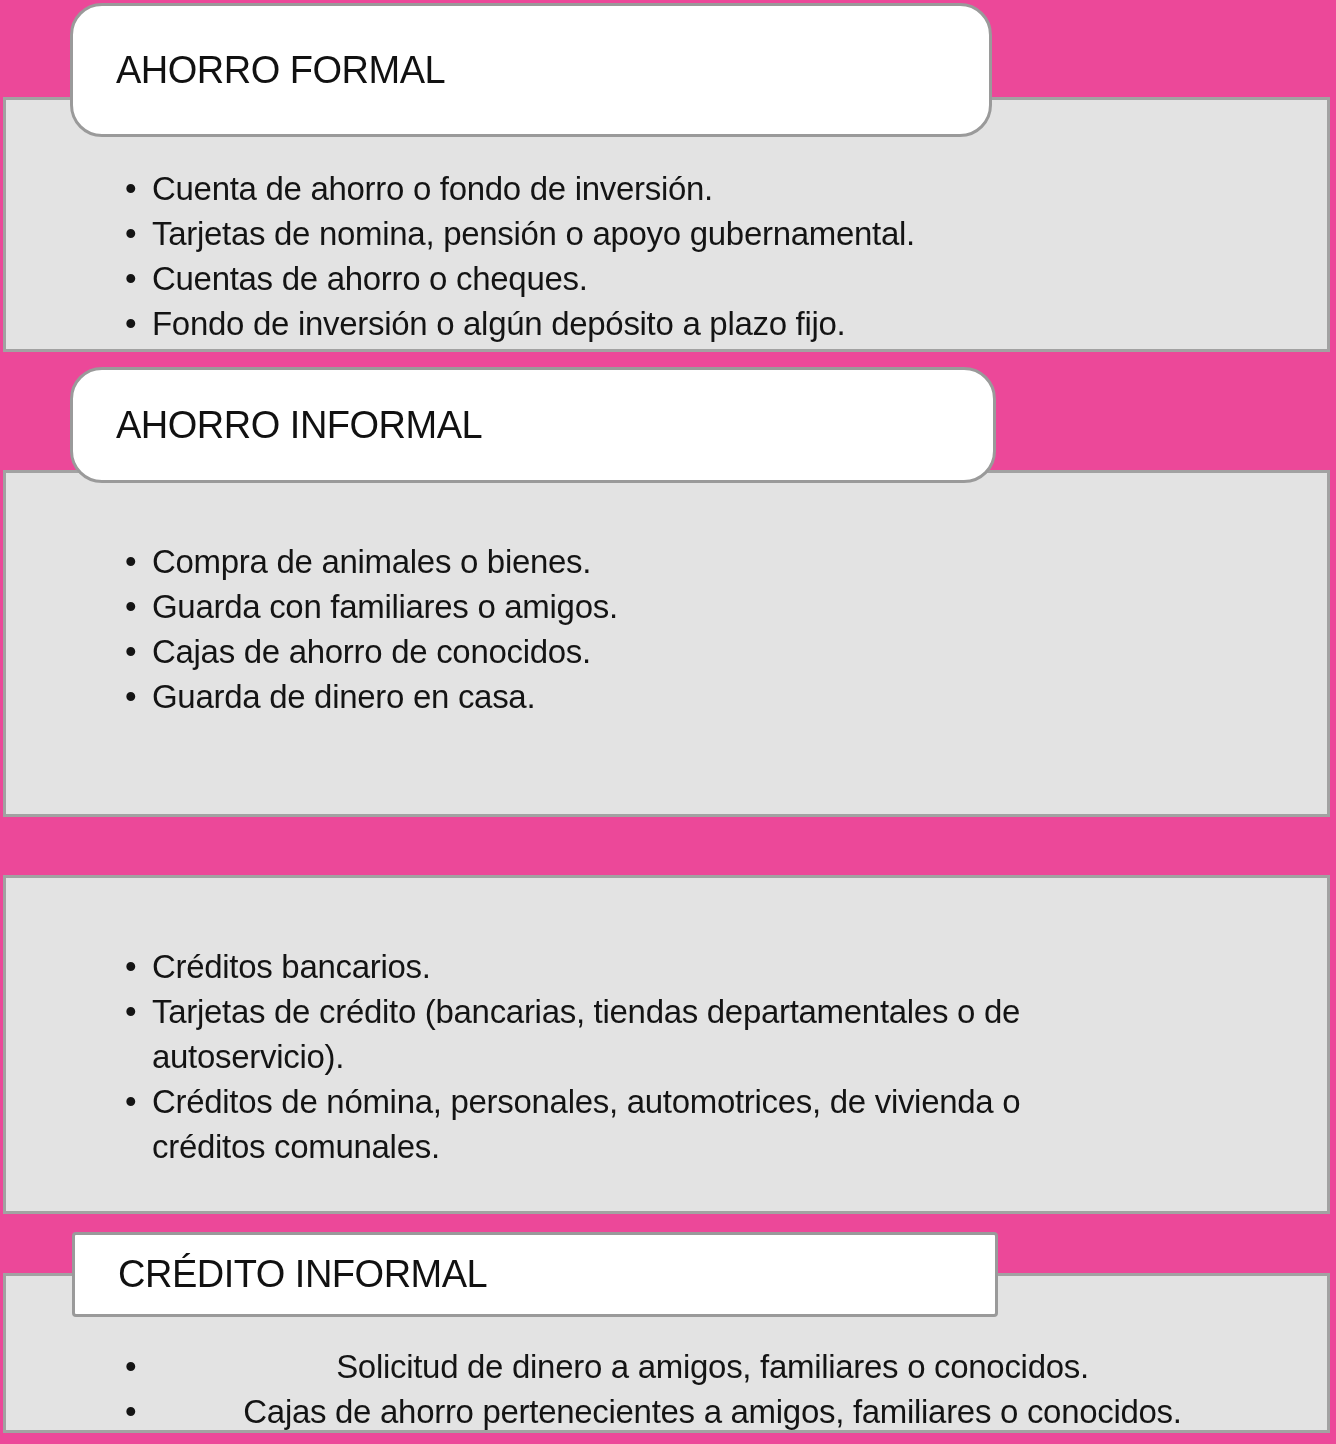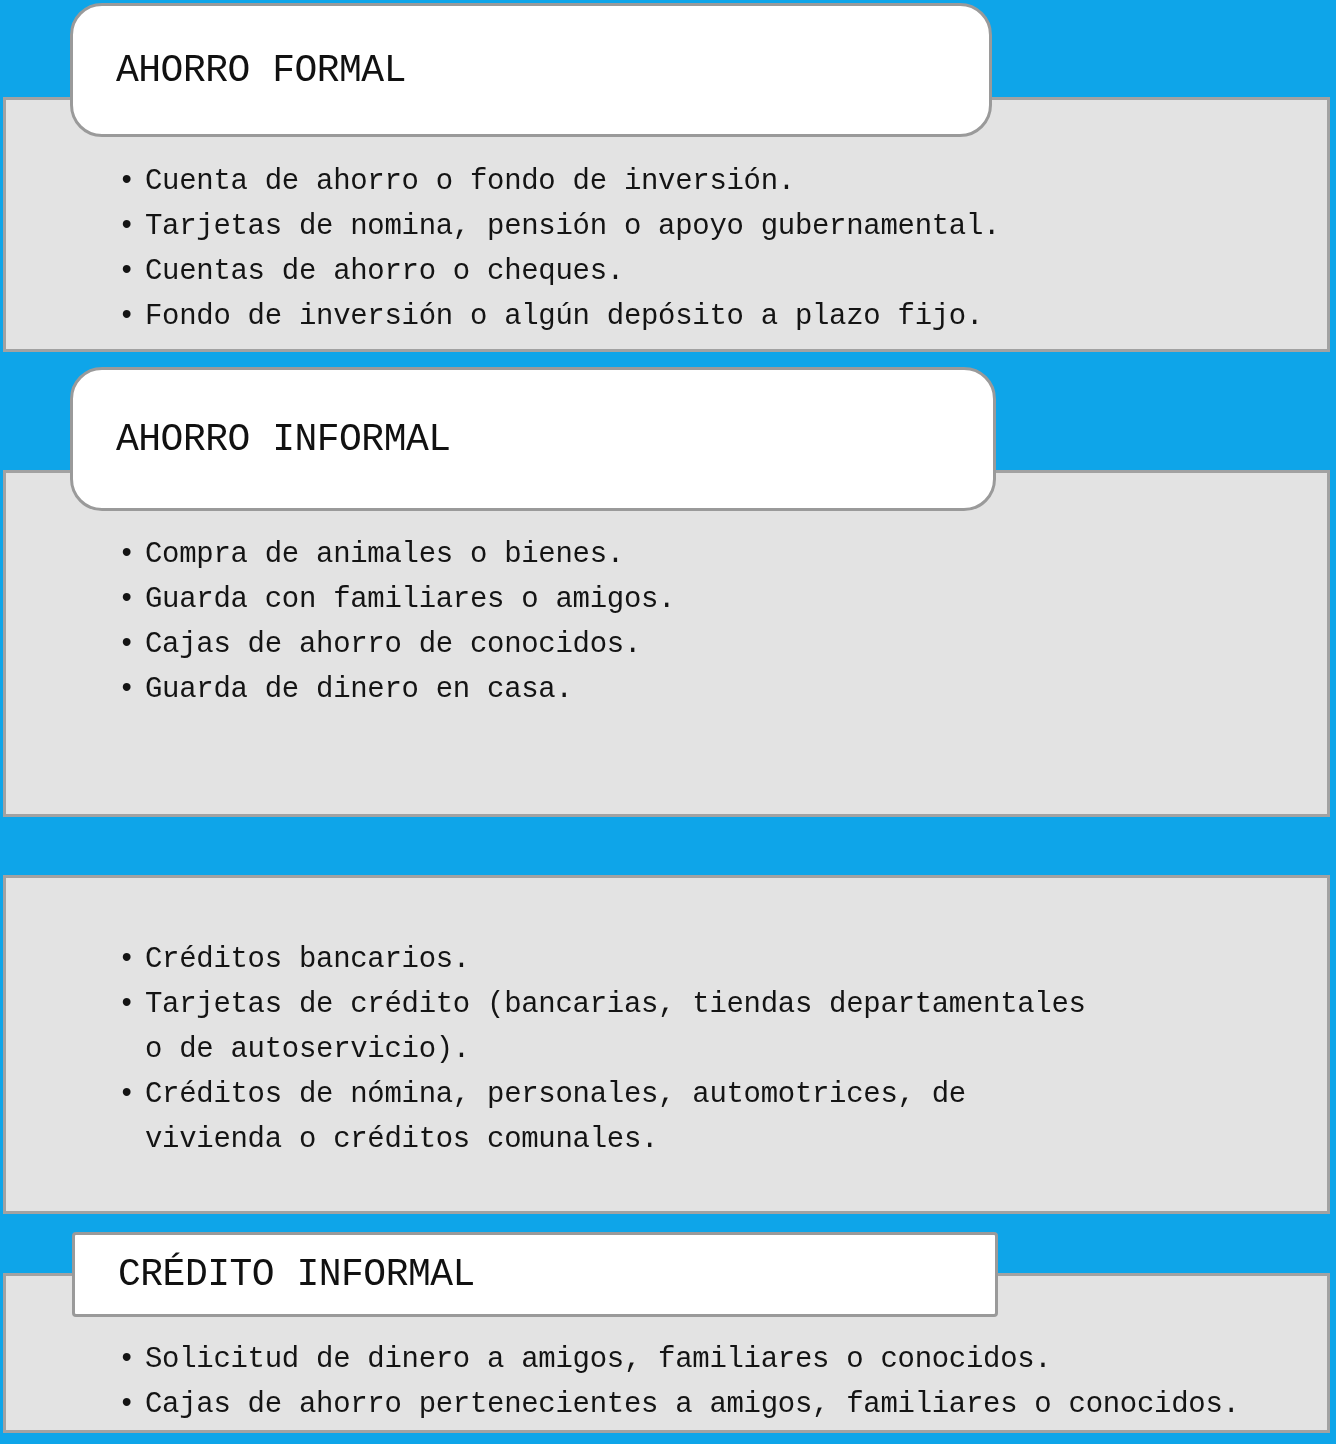--- a/index.html
+++ b/index.html
@@ -4,22 +4,22 @@
 <style>
   html, body {
     margin: 0;
     padding: 0;
     background: #ffffff;
   }
   .canvas {
     position: relative;
     width: 1336px;
     height: 1444px;
-    background: #0ea5e9;
-    font-family: Liberation Mono, monospace;
+    background: #ec4899;
+    font-family: Liberation Sans, sans-serif;
     color: #141414;
     overflow: hidden;
   }
   .gray-box {
     position: absolute;
     left: 3px;
     width: 1327px;
     background: #e3e3e3;
     border: 3px solid #a2a2a2;
     box-sizing: border-box;
@@ -36,48 +36,48 @@
     align-items: center;
     padding-left: 43px;
   }
   .label-text {
     font-size: 38px;
     letter-spacing: -0.5px;
     color: #111111;
     white-space: nowrap;
   }
   ul.bullets {
-    margin: 5px;
+    margin: 12px;
     list-style: none;
     padding: 54px 60px 0 107px;
-    font-size: 29px;
+    font-size: 33px;
     line-height: 45px;
     letter-spacing: -0.3px;
   }
   ul.bullets li {
     position: relative;
     padding-left: 27px;
   }
   ul.bullets li::before {
     content: "\2022";
     position: absolute;
     left: 0;
     top: 0;
   }
   
   .s1-label { left: 70px; top: 3px;    width: 922px; height: 134px; }
   .s1-gray  { top: 97px;   height: 255px; }
-  .s2-label { left: 70px; top: 367px;  width: 926px; height: 144px; }
+  .s2-label { left: 70px; top: 367px;  width: 926px; height: 116px; }
   .s2-gray  { top: 470px;  height: 347px; }
   .s3-label { left: 72px; top: 833px;  width: 930px; height: 85px; border-radius: 28px; }
   .s3-gray  { top: 875px;  height: 339px; }
   .s3-gray ul.bullets { padding-right: 208px; }
   .s4-label { left: 72px; top: 1232px; width: 926px; height: 85px; border-radius: 4px; }
   .s4-gray  { top: 1273px; height: 160px; }
-  .s4-gray ul.bullets { padding-top: 56px; padding-right: 42px; }
+  .s4-gray ul.bullets { padding-top: 56px; padding-right: 42px; text-align: center; }
 </style>
 </head>
 <body>
 
 <div class="canvas">
 
   <div class="label-box s1-label">
     <span class="label-text">AHORRO FORMAL</span>
   </div>
   <div class="gray-box s1-gray">

